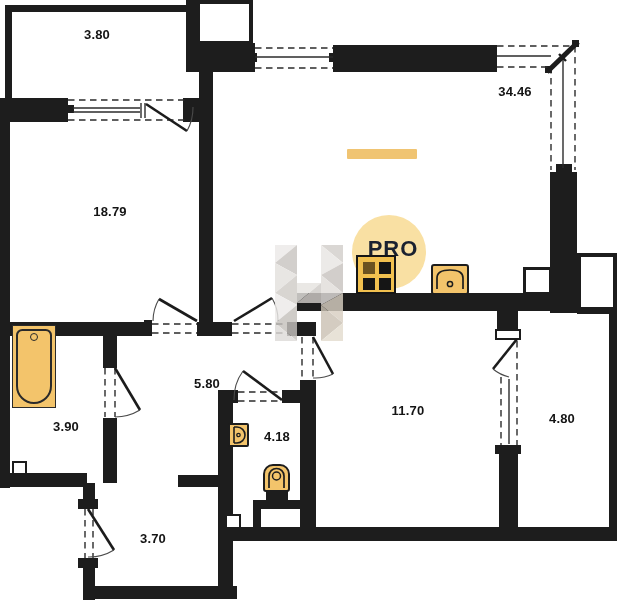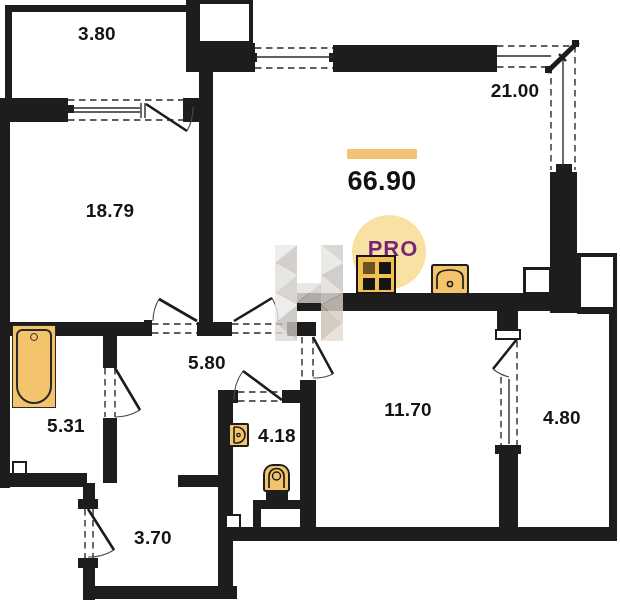--- a/index.html
+++ b/index.html
@@ -4,21 +4,21 @@
 <style>
   html,body{margin:0;padding:0;background:#ffffff;}
   .canvas{
     position:relative;width:620px;height:600px;background:#ffffff;overflow:hidden;
     font-family:"Liberation Sans","DejaVu Sans",sans-serif;
   }
   .abs{position:absolute;}
   svg{display:block;}
   .area-label{
     position:absolute;transform:translate(-50%,-50%);
-    font-size:19px;font-weight:700;color:#141414;letter-spacing:.2px;white-space:nowrap;
+    font-size:13px;font-weight:700;color:#141414;letter-spacing:.2px;white-space:nowrap;
   }
   .total-label{
     position:absolute;transform:translate(-50%,-50%);
     font-size:27px;font-weight:800;color:#111;letter-spacing:.3px;white-space:nowrap;
   }
   .accent-bar{position:absolute;left:347px;top:149px;width:70px;height:10px;border-radius:1px;}
   .pro-circle{
     position:absolute;left:352px;top:215px;width:74px;height:74px;border-radius:50%;
     opacity:.8;
   }
@@ -183,21 +183,21 @@
         <polygon points="46,0 68,18 46,30" fill="#e9e6e3"></polygon>
         <polygon points="68,18 68,48 46,30" fill="#c9c4c0"></polygon>
         <polygon points="46,30 68,48 46,60" fill="#e1ddda"></polygon>
         <polygon points="68,48 68,78 46,60" fill="#d8cfc2"></polygon>
         <polygon points="46,60 68,78 46,96" fill="#cbc2b4"></polygon>
         <polygon points="68,78 68,96 46,96" fill="#e3dccf"></polygon>
       </g>
     </svg>
   </div>
 
-  <div class="pro-text" id="proText" style="color: #701a75;">PRO</div>
+  <div class="pro-text" id="proText" style="color: #0f172a;">PRO</div>
 
   <div class="fixture tub" id="tub" style="background: rgb(243, 196, 107);">
     <div class="tub-inner"></div>
     <div class="tub-drain"></div>
   </div>
 
   <div class="fixture stove" id="stove" style="background: rgb(241, 192, 79);">
     <div class="burner" style="left:5px;top:5px;background:#6b5220"></div>
     <div class="burner" style="left:21px;top:5px"></div>
     <div class="burner" style="left:5px;top:21px"></div>
@@ -219,25 +219,24 @@
   </div>
 
   <div class="fixture toilet" id="toilet" style="background: rgb(243, 196, 107);">
     <svg width="23" height="24" viewBox="0 0 23 24">
       <path d="M4,22 V10 A7.5,7.5 0 0 1 19,10 V22" fill="none" stroke="#1d1d1d" stroke-width="1.7"></path>
       <circle cx="11.5" cy="10" r="4" fill="none" stroke="#1d1d1d" stroke-width="1.5"></circle>
     </svg>
   </div>
 
   <div class="accent-bar" id="accentBar" style="background: rgb(240, 196, 114);"></div>
-  <div class="total-label" style="left:382px;top:181px">66.90</div>
 
   <div class="area-label" style="left:97px;top:34px">3.80</div>
   <div class="area-label" style="left:110px;top:211px">18.79</div>
-  <div class="area-label" style="left:515px;top:91px">21.00</div>
-  <div class="area-label" style="left:207px;top:363px">5.80</div>
-  <div class="area-label" style="left:66px;top:426px">5.31</div>
+  <div class="area-label" style="left:515px;top:91px">34.46</div>
+  <div class="area-label" style="left:207px;top:383px">5.80</div>
+  <div class="area-label" style="left:66px;top:426px">3.90</div>
   <div class="area-label" style="left:277px;top:436px">4.18</div>
   <div class="area-label" style="left:408px;top:410px">11.70</div>
   <div class="area-label" style="left:562px;top:418px">4.80</div>
   <div class="area-label" style="left:153px;top:538px">3.70</div>
 
 </div>
 
 </body></html>

